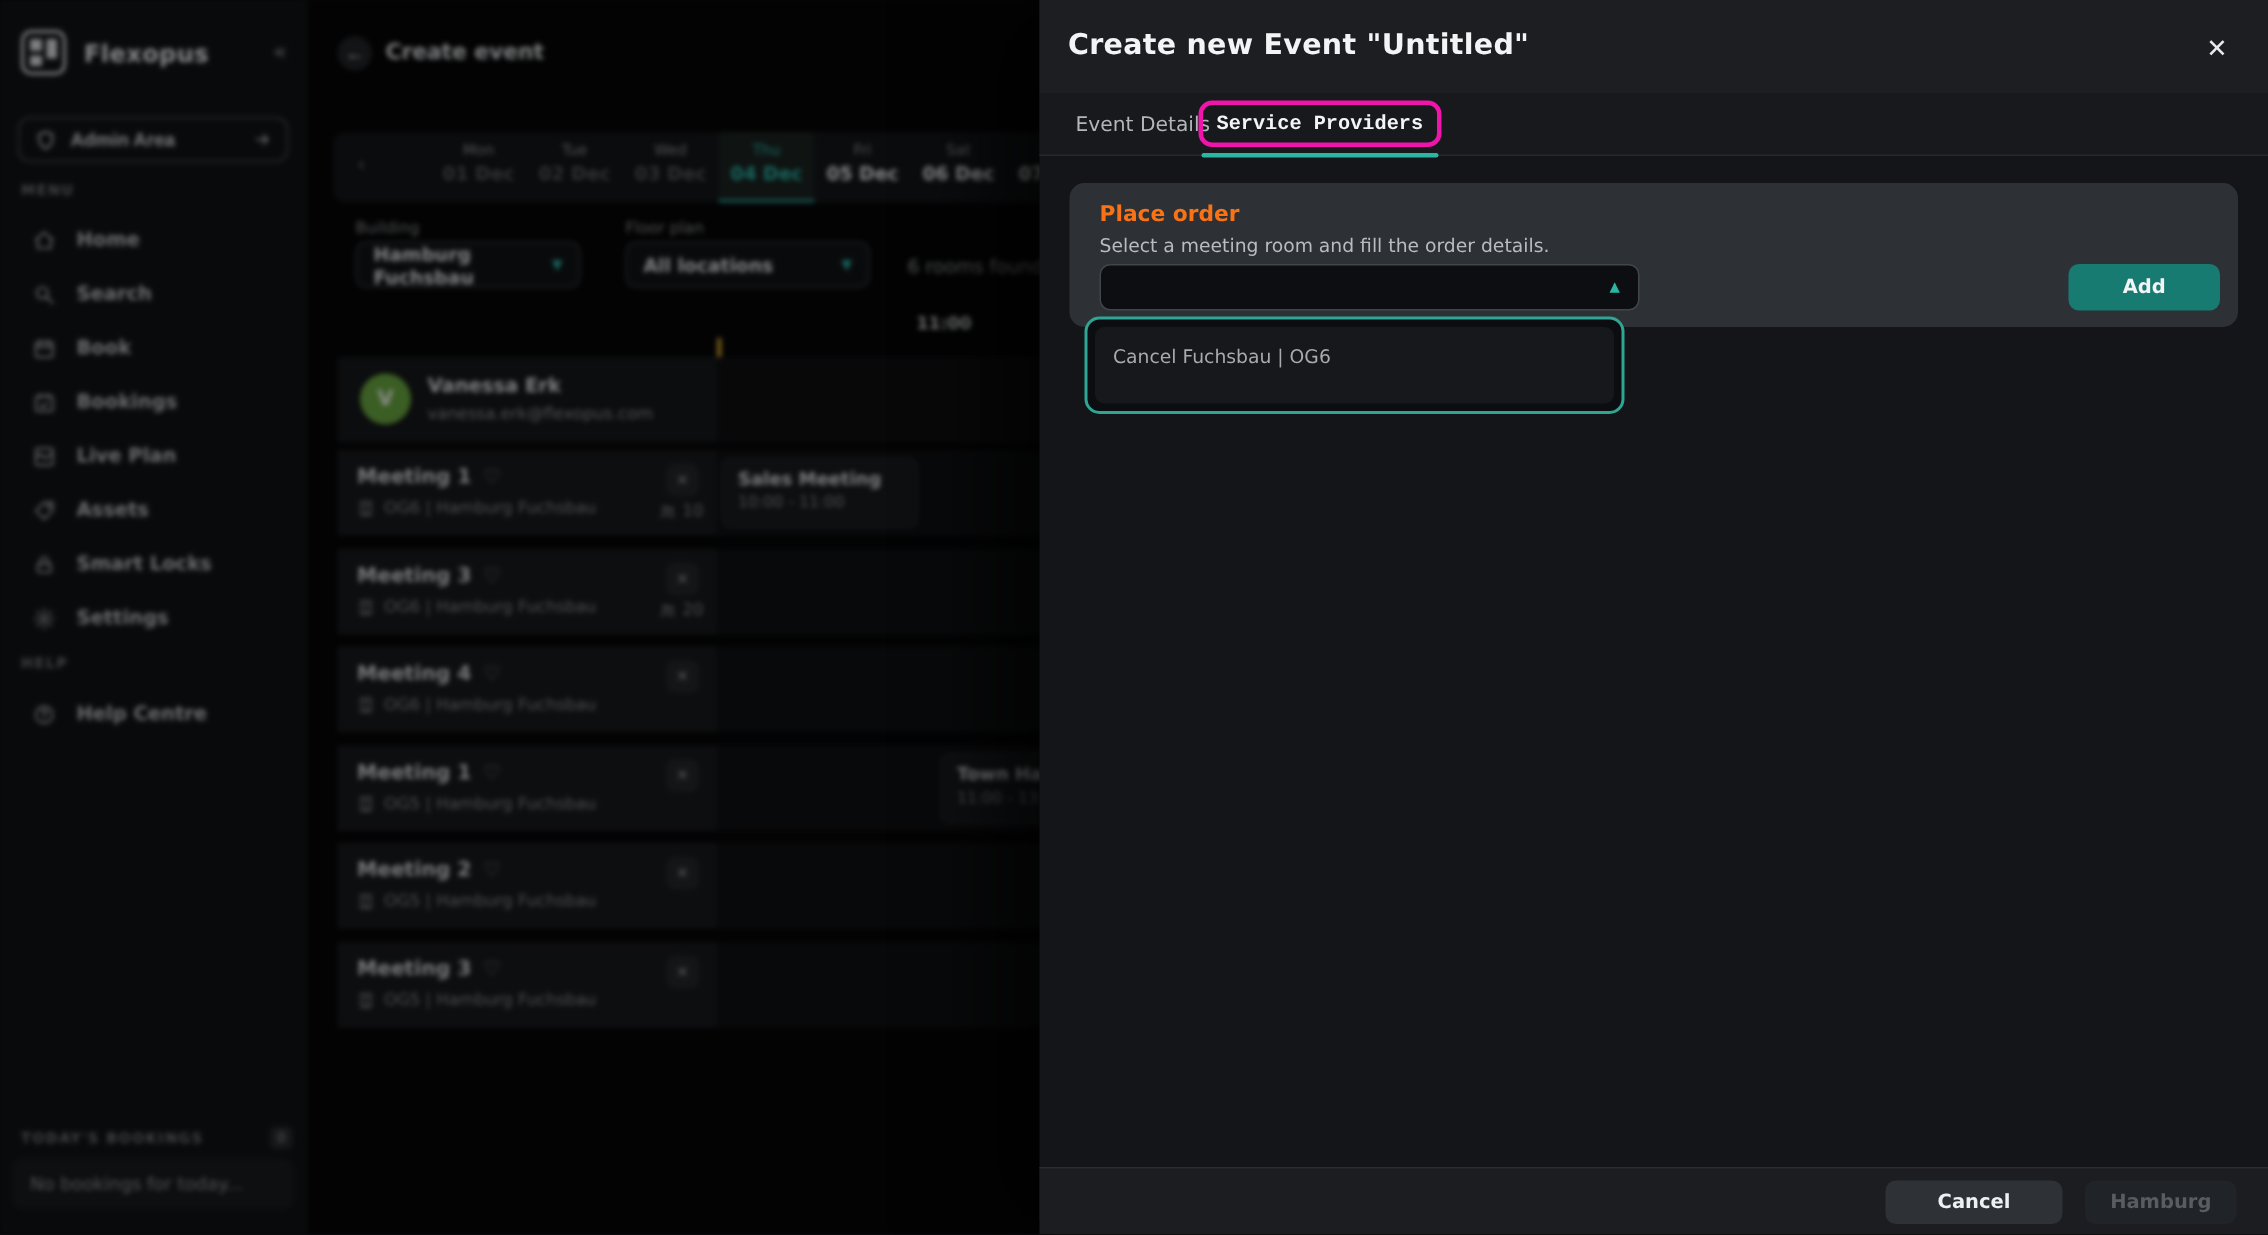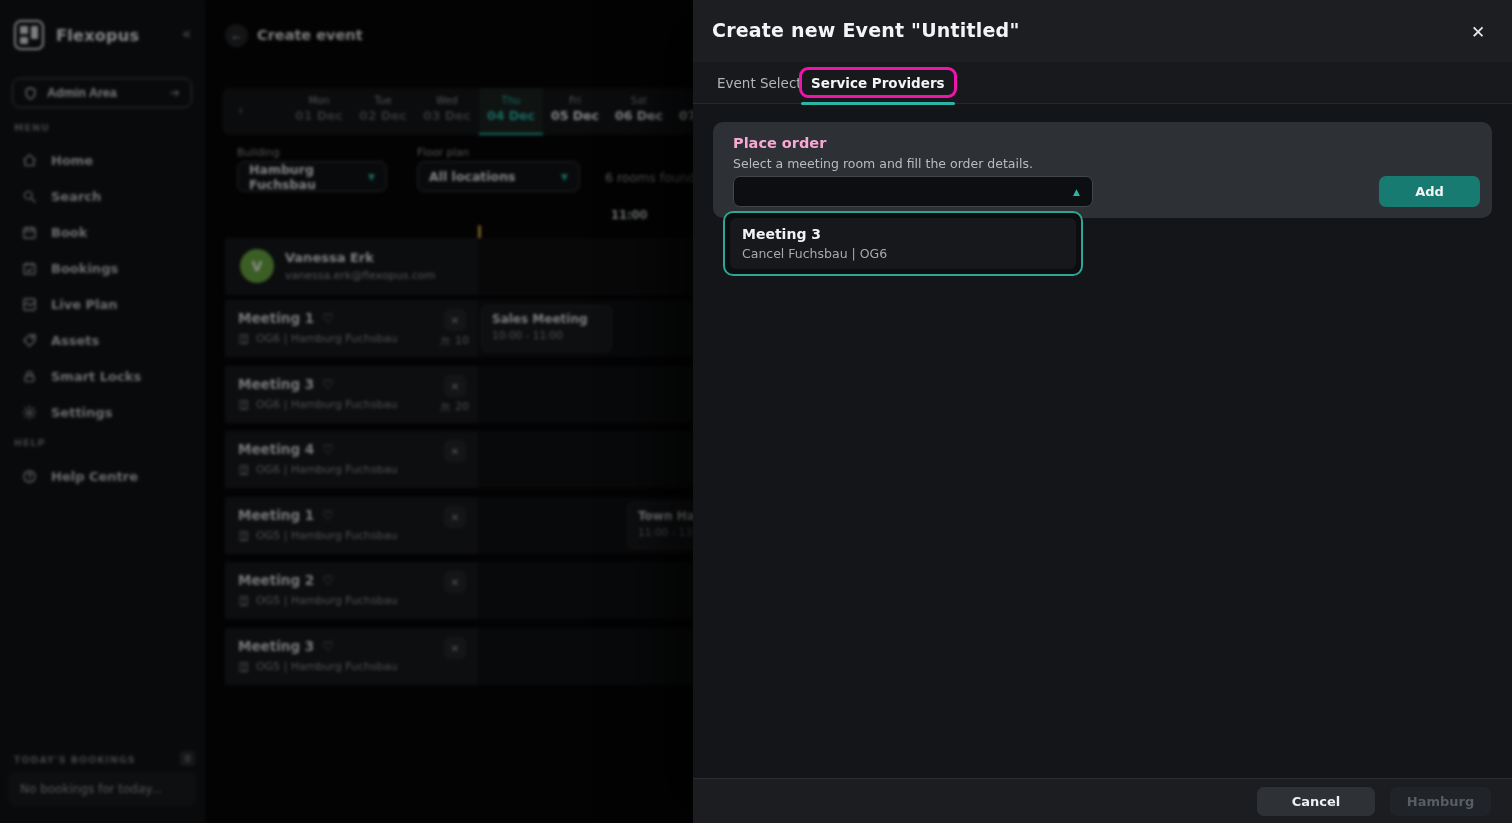--- a/index.html
+++ b/index.html
@@ -83,26 +83,26 @@
   
   .modal { position:absolute; left:693px; top:0; width:819px; height:823px; background:#131519;
            box-shadow:-30px 0 60px rgba(0,0,0,.65); border-radius:0 0 0 10px; }
   .m-header { position:absolute; left:0; top:0; width:100%; height:62px; background:#1c1e21; }
   .m-title { position:absolute; left:19px; top:19px; font-size:19px; font-weight:bold; color:#f2f4f6; letter-spacing:.2px; }
   .m-close { position:absolute; right:22px; top:20px; width:24px; height:24px; background:none; border:none;
              color:#e8eaec; font-size:17px; display:flex; align-items:center; justify-content:center; }
   .m-tabbar { position:absolute; left:0; top:62px; width:100%; height:42px; background:#17191c; border-bottom:1px solid #26282b; }
   .m-tab { position:absolute; top:0; height:42px; display:flex; align-items:center; font-size:13.5px; color:#b3b6b9; padding:0 4px; }
   .m-tab.t0 { left:20px; }
-  .m-tab.t1 { left:114px; color:#f2f4f6; font-weight:bold; }
+  .m-tab.t1 { left:114px; color:#f2f4f6; font-weight:bold;font-family:Liberation Mono, monospace; }
   .tab-highlight { position:absolute; left:-8px; right:-8px; top:5px; bottom:6px; border:3px solid #ef15aa; border-radius:9px; pointer-events:none; }
   .tab-underline { position:absolute; left:-6px; right:-6px; bottom:-1px; height:3px; background:#2ab5a5; border-radius:2px; }
 
   .po-card { position:absolute; left:20px; top:122px; width:779px; height:96px; background:#2d3135; border-radius:10px; }
-  .po-title { position:absolute; left:20px; top:13px; font-size:14.5px; font-weight:bold; color:#f9a8d4; }
+  .po-title { position:absolute; left:20px; top:13px; font-size:14.5px; font-weight:bold; color:#f97316; }
   .po-sub { position:absolute; left:20px; top:34px; font-size:12.5px; color:#b9bcbe; }
   .po-select { position:absolute; left:20px; top:54px; width:360px; height:31px; background:#0c0e11; border:1px solid #41464b;
                border-radius:7px; display:flex; align-items:center; padding:0 12px; }
   .po-select .val { font-size:12.5px; color:#dfe1e3; }
   .po-select .car { margin-left:auto; color:#2ab5a5; font-size:9px; }
   .add-btn { position:absolute; right:12px; top:54px; width:101px; height:31px; background:#177b72; border:none; border-radius:7px;
              color:#f2f4f6; font-size:13px; font-weight:bold; font-family:inherit; }
 
   .dd-panel { position:absolute; left:30px; top:211px; width:360px; height:65px; background:#0b0d10;
               border:2px solid #2fa694; border-radius:10px; padding:5px; }
@@ -422,42 +422,41 @@
 <div class="modal">
   <div class="m-header">
     <div class="m-title">Create new Event "Untitled"</div>
     <button class="m-close">
       <span>✕</span>
     </button>
   </div>
 
   <div class="m-tabbar">
     <div class="m-tab t0">
-      <span>Event Select</span>
+      <span>Event Details</span>
     </div>
     <div class="m-tab t1">
       <span>Service Providers</span>
       <span class="tab-highlight"></span>
       <span class="tab-underline"></span>
     </div>
   </div>
 
   <div class="po-card">
     <div class="po-title">Place order</div>
     <div class="po-sub">Select a meeting room and fill the order details.</div>
     <div class="po-select">
       <span class="val"></span>
       <span class="car">▲</span>
     </div>
     <button class="add-btn">Add</button>
   </div>
 
   <div class="dd-panel">
     <div class="dd-option">
-      <div class="dd-name">Meeting 3</div>
       <div class="dd-loc">Cancel Fuchsbau | OG6</div>
     </div>
   </div>
 
   <div class="m-footer">
     <button class="cancel-btn">Cancel</button>
     <button class="create-btn" disabled="">Hamburg</button>
   </div>
 </div>
 

